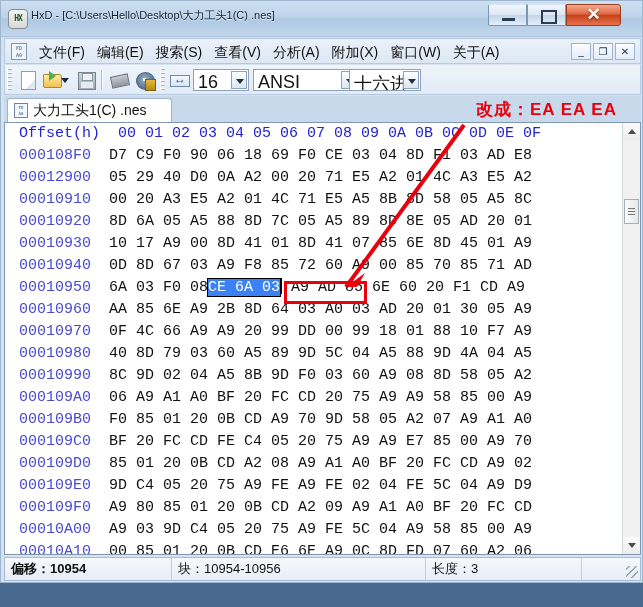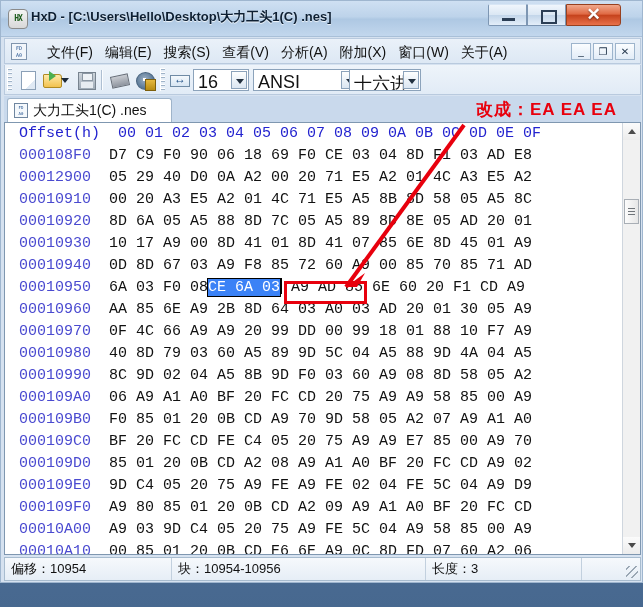--- a/index.html
+++ b/index.html
@@ -38,24 +38,23 @@
     border: 1px solid #8a8a8a;
     border-radius: 4px;
     font-size: 8px; font-weight: bold;
     color: #1a5a1a;
     text-align: center; line-height: 18px;
     letter-spacing: -1px;
     font-family: "DejaVu Sans Mono", monospace;
   }
   #title-text {
     position: absolute; left: 30px; top: 7px;
-    font-size: 13px; color: #0d1f33;
+    font-size: 11px; color: #0d1f33;
     white-space: nowrap;
     text-shadow: 0 1px 1px rgba(255,255,255,0.85);
-    font-weight: bold;
   }
   .wctl {
     position: absolute; top: 3px;
     height: 22px;
     border: 1px solid #7d96b3;
     border-top-color: #d8e6f5;
     box-sizing: border-box;
     cursor: default;
   }
   #wc-min {
@@ -102,21 +101,21 @@
     width: 16px; height: 17px;
     background: #f2f6fb;
     border: 1px solid #7f94ad;
     font-size: 5px; color: #22518e;
     font-family: "DejaVu Sans Mono", monospace;
     line-height: 7px; text-align: center;
     padding-top: 1px; box-sizing: border-box;
   }
   #menu-items {
     position: absolute; left: 28px; top: 3px;
-    display: flex; gap: 0; margin-left: 8px;
+    display: flex; gap: 0;
   }
   .menu-item {
     font-size: 14px; color: #111; padding: 2px 6px;
     white-space: nowrap; cursor: default;
   }
   .mdi-ctl {
     position: absolute; top: 4px;
     width: 20px; height: 17px;
     border: 1px solid #9db4cc;
     background: linear-gradient(180deg,#fbfdff,#e2ecf7);
@@ -368,21 +367,21 @@
   }
   .status-cell {
     position: absolute; top: 0; height: 22px;
     font-size: 13px; color: #111;
     line-height: 22px;
     padding-left: 6px;
     border-right: 1px solid #c2d0de;
     box-sizing: border-box;
     white-space: nowrap;
   }
-  #st-offset { left: 0;   width: 167px; }
+  #st-offset { left: 0;   width: 167px; font-weight: bold; }
   #st-block  { left: 167px; width: 254px; }
   #st-len    { left: 421px; width: 156px; }
   #st-empty  { left: 577px; width: 58px; border-right: none; }
   #grip-corner {
     position: absolute; right: 2px; bottom: 2px;
     width: 12px; height: 12px;
     background:
       repeating-linear-gradient(135deg, transparent 0 2px, #9aa7b4 2px 3px, transparent 3px 5px);
   }
 </style>

